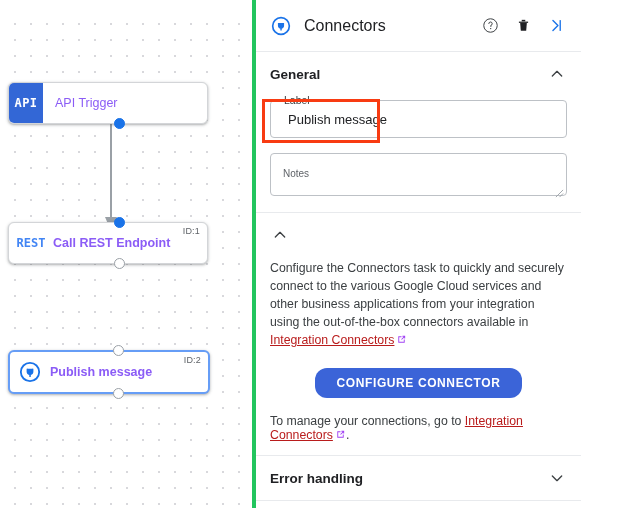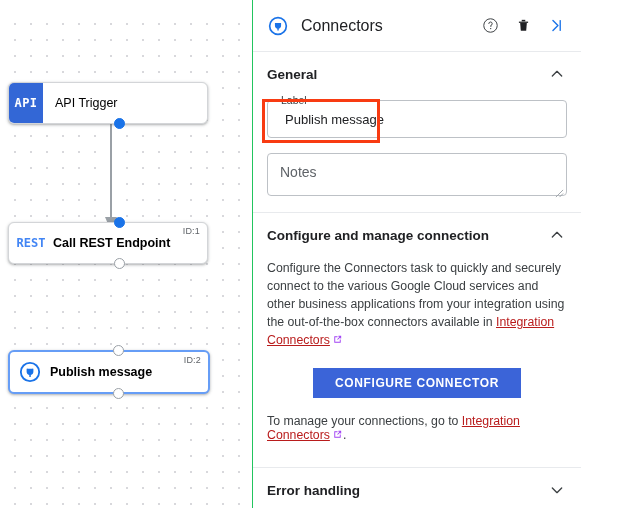--- a/index.html
+++ b/index.html
@@ -78,21 +78,21 @@
   }
   .badge-icon {
     width: 40px;
     flex: 0 0 40px;
     display: flex;
     align-items: center;
     justify-content: center;
   }
   .node-label {
     font-size: 12.5px;
-    color: #000000;
+    color: #8b5cf6;
     font-weight: 700;
     white-space: nowrap;
   }
   .node-label.plain { font-weight: 400; }
   .node-id {
     position: absolute;
     top: 3px;
     right: 7px;
     font-size: 9px;
     color: #5f6368;
@@ -117,21 +117,21 @@
     pointer-events: none;
   }
 
   
   #panel {
     position: absolute;
     left: 252px; top: 0;
     width: 329px;
     height: 508px;
     background: #ffffff;
-    border-left: 1px solid #22c55e;
+    border-left: 4px solid #22c55e;
     box-sizing: border-box;
     overflow: hidden;
   }
 
   .panel-header {
     height: 52px;
     display: flex;
     align-items: center;
     padding: 0 13px 0 14px;
     border-bottom: 1px solid #e8eaed;
@@ -213,21 +213,21 @@
     border: 1px solid #bdc1c6;
     border-radius: 4px;
     height: 43px;
     box-sizing: border-box;
     padding: 9px 12px;
     margin-top: 15px;
     position: relative;
     background: #fff;
   }
   .textarea-placeholder {
-    font-size: 14px;
+    font-size: 10px;
     color: #5f6368;
   }
   .resize-handle {
     position: absolute;
     right: 2px; bottom: 2px;
     width: 9px; height: 9px;
     cursor: nwse-resize;
   }
 
   .body-text {
@@ -249,34 +249,34 @@
 
   .btn-row {
     display: flex;
     justify-content: center;
     margin: 18px 0 16px 0;
   }
   .btn-primary {
     background: #3b64d8;
     color: #ffffff;
     border: none;
-    border-radius: 0;
+    border-radius: 12px;
     height: 30px;
     padding: 0 22px;
     font-size: 12px;
     font-weight: 700;
     letter-spacing: .6px;
     font-family: "Liberation Sans", sans-serif;
     cursor: pointer;
   }
 
   .manage-line {
     font-size: 12.3px;
     color: #3c4043;
-    margin-bottom: 24px;
+    margin-bottom: 12px;
   }
 
   
   #annotation-box {
     position: absolute;
     left: 262px;
     top: 99px;
     width: 118px;
     height: 44px;
     border: 3px solid #f83b12;
@@ -392,21 +392,20 @@
         </svg>
       </span>
     </div>
     <div style="height:16px;"></div>
   </div>
 
   <div class="section-divider"></div>
 
   <div class="section">
     <div class="section-head">
-      <span class="section-head-title">Configure and manage connection</span>
       <span class="chev">
         <svg width="16" height="16" viewBox="0 0 24 24">
           <path d="M5 15 l7 -7 l7 7" fill="none" stroke="#3c4043" stroke-width="2" stroke-linecap="round" stroke-linejoin="round"></path>
         </svg>
       </span>
     </div>
 
     <p class="body-text">
       <span>Configure the Connectors task to quickly and securely connect to the various Google Cloud services and other business applications from your integration using the out-of-the-box connectors available in </span><a class="link">Integration Connectors</a><span class="ext-icon">
         <svg width="11" height="11" viewBox="0 0 24 24">

